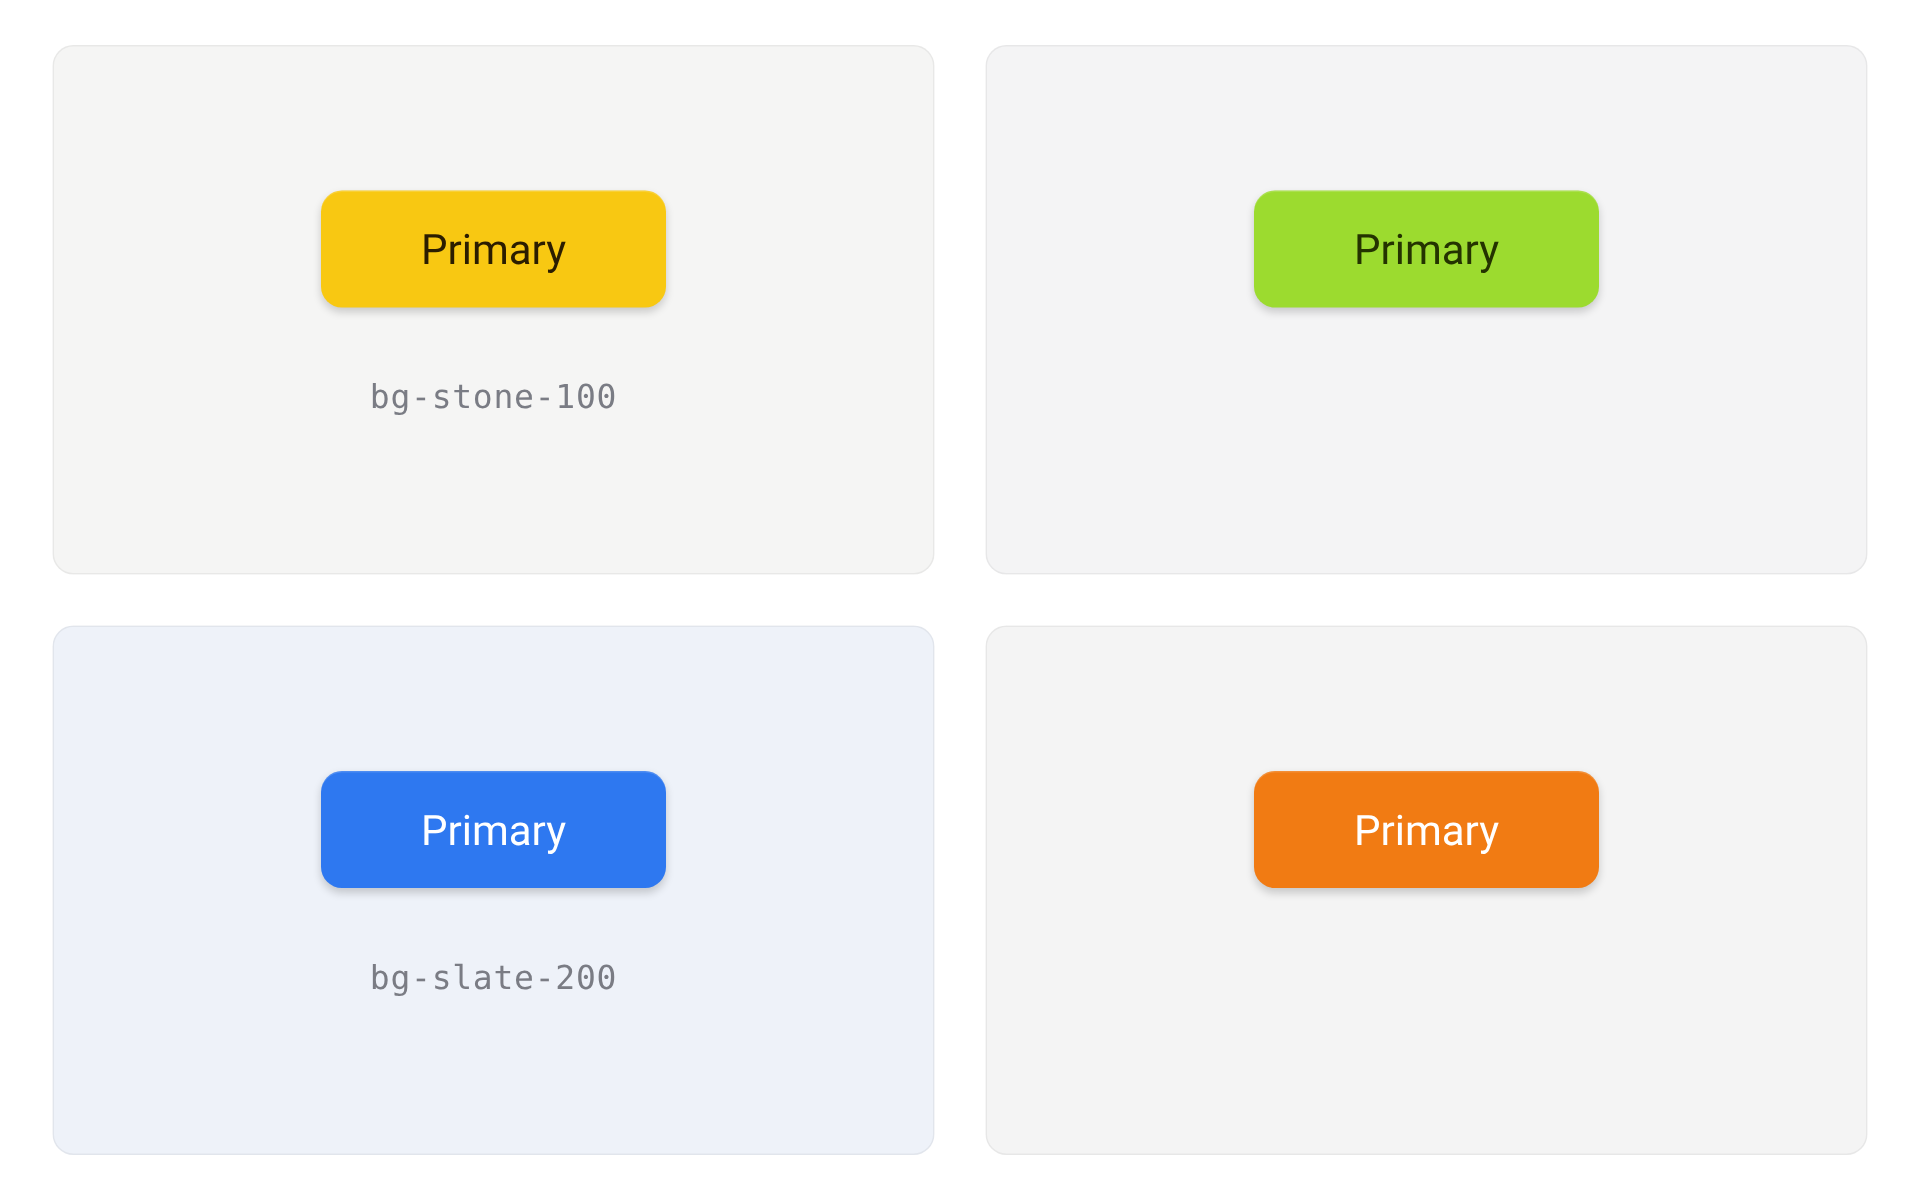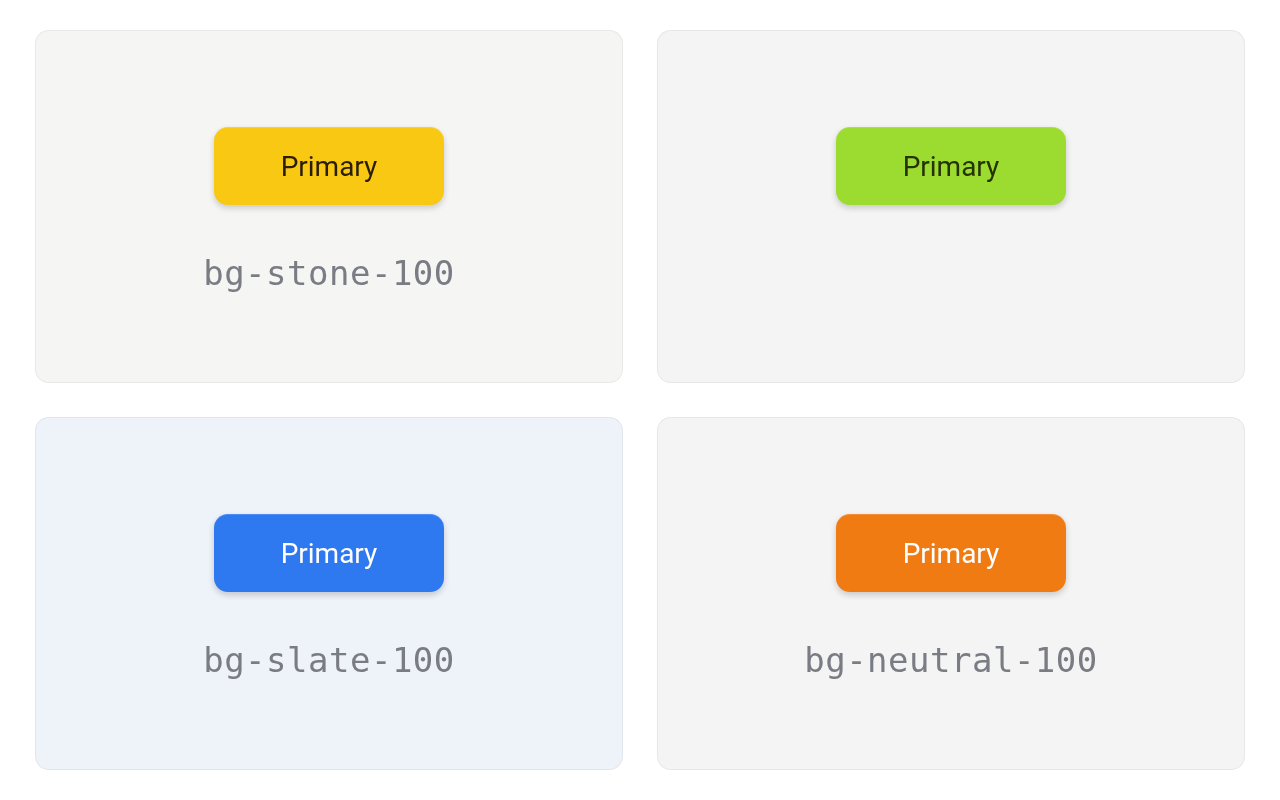--- a/index.html
+++ b/index.html
@@ -35,21 +35,21 @@
       border-radius: 14px;
       font-size: 28px;
       font-weight: 400;
       box-shadow: 0 3px 6px rgba(0,0,0,0.18), inset 0 1px 0 rgba(255,255,255,0.15);
       cursor: pointer;
       user-select: none;
     }
     .caption {
       margin-top: 48px;
       font-family: ui-monospace, SFMono-Regular, Menlo, Consolas, monospace;
-      font-size: 34px;
+      font-size: 22px;
       color: #7a7c84;
       letter-spacing: 0.5px;
     }
     
     .bg-stone   { background: #f5f5f4; }
     .bg-zinc    { background: #f4f4f5; }
     .bg-slate   { background: #eef2f9; }
     .bg-neutral { background: #f4f4f4; }
     
     .btn-yellow { background: #f8c812; color: #2b1d00; }
@@ -66,21 +66,20 @@
     <div class="btn btn-yellow">Primary</div>
     <div class="caption">bg-stone-100</div>
   </div>
 
   <div class="card bg-zinc">
     <div class="btn btn-lime">Primary</div>
   </div>
 
   <div class="card bg-slate">
     <div class="btn btn-blue">Primary</div>
-    <div class="caption">bg-slate-100</div>
+    <div class="caption">bg-slate-200</div>
   </div>
 
   <div class="card bg-neutral">
     <div class="btn btn-orange">Primary</div>
-    <div class="caption">bg-neutral-100</div>
   </div>
 
 </div>
 
 </body></html>

